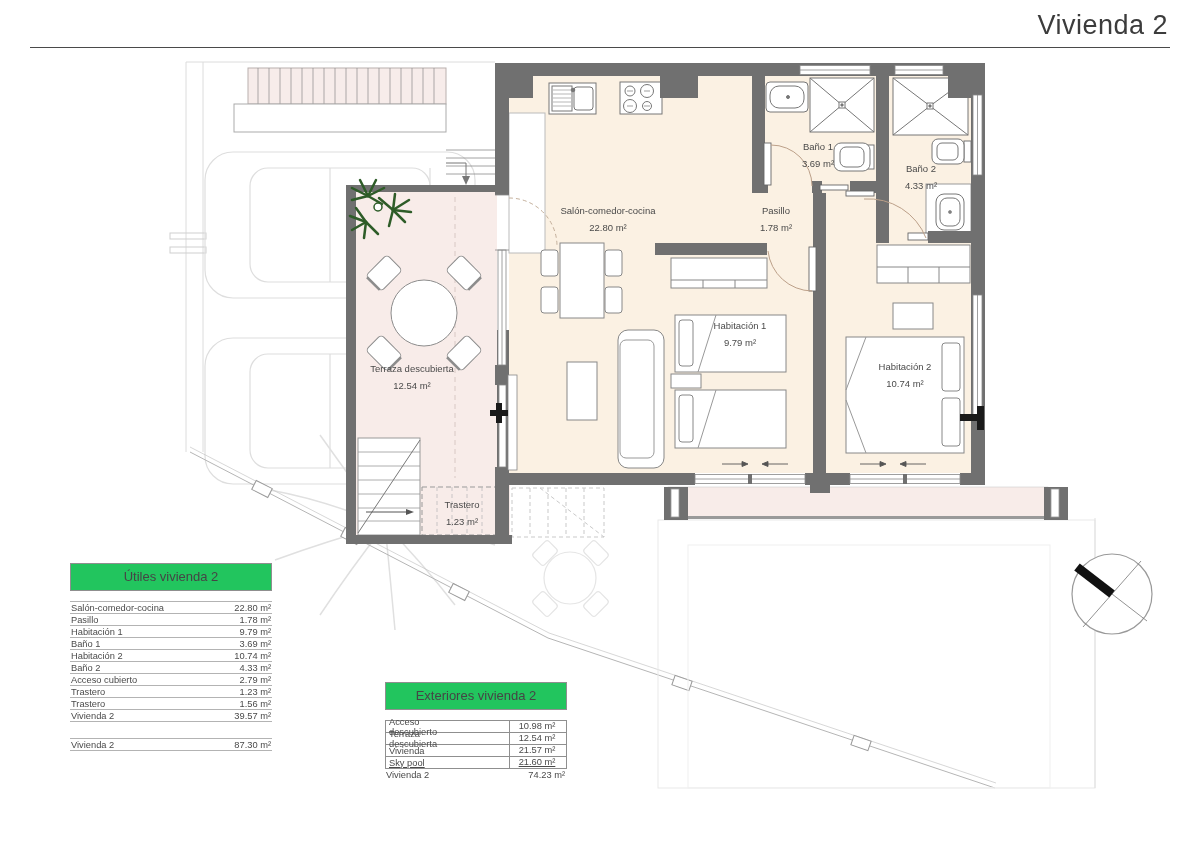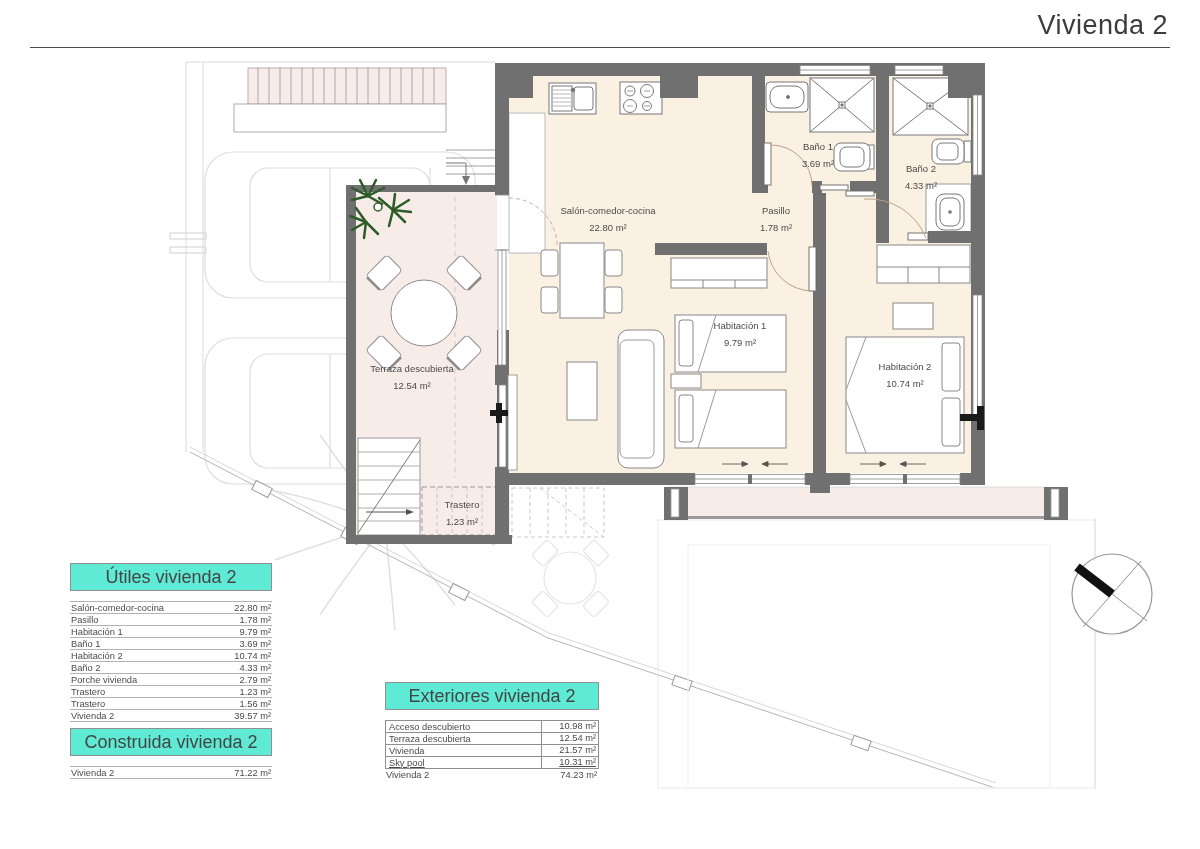--- a/index.html
+++ b/index.html
@@ -6,32 +6,32 @@
   #page{position:relative;width:1200px;height:849px;background:#fff;overflow:hidden;
         font-family:"Liberation Sans",sans-serif;color:#4a4a4a;}
   #plan-svg{position:absolute;left:0;top:0;}
   .page-title{position:absolute;top:10px;right:32px;font-size:27px;color:#3c3c3c;letter-spacing:.5px;}
   .title-rule{position:absolute;left:30px;top:47px;width:1140px;height:1px;background:#4a4a4a;}
   .room-label{position:absolute;transform:translateX(-50%);text-align:center;white-space:nowrap;
               font-size:9.5px;color:#4a4a4a;line-height:11px;}
   .room-label .area{margin-top:6px;}
   .panel{position:absolute;}
   .panel-title-box{border:1px solid #8f8f8f;height:26px;line-height:26px;text-align:center;
-                   font-size:18px;color:#454545;background:#5eead4;}
+                   font-size:13px;color:#454545;background:#22c55e;}
   .rows{margin-top:10px;font-size:9.3px;color:#4a4a4a;}
   .trow{display:flex;justify-content:space-between;align-items:center;height:11px;
         border-bottom:1px solid #b3b3b3;}
   .rows-lines .trow:first-child{border-top:1px solid #b3b3b3;}
   .tlabel{padding-left:1px;}
   .tvalue{padding-right:1px;}
   .rows-grid{border:1px solid #8f8f8f;}
   .rows-grid .trow{height:11px;border-bottom:1px solid #8f8f8f;gap:43px;}
   .rows-grid .trow:last-child{border-bottom:none;text-decoration:underline;}
   .rows-grid .tlabel{flex:1;padding-left:3px;}
-  .rows-grid .tvalue{width:54px;border-left:1px solid #8f8f8f;text-align:right;padding-right:2px;height:11px;line-height:11px;}
+  .rows-grid .tvalue{width:54px;border-left:1px solid #8f8f8f;text-align:center;padding-right:2px;height:11px;line-height:11px;}
   .total-row{display:flex;justify-content:space-between;font-size:9.3px;height:12px;align-items:center;}
   .total-row .tvalue{padding-right:2px;}
 </style>
 </head>
 <body>
 
 <div id="page">
 
 <svg id="plan-svg" width="1200" height="849" viewBox="0 0 1200 849">
 
@@ -508,66 +508,65 @@
     </div>
         <div class="trow">
       <span class="tlabel">Habitación 2</span>
           <span class="tvalue">10.74 m²</span>
     </div>
         <div class="trow">
       <span class="tlabel">Baño 2</span>
           <span class="tvalue">4.33 m²</span>
     </div>
         <div class="trow">
-      <span class="tlabel">Porche vivienda</span>
+      <span class="tlabel">Acceso cubierto</span>
           <span class="tvalue">2.79 m²</span>
     </div>
         <div class="trow">
       <span class="tlabel">Trastero</span>
           <span class="tvalue">1.23 m²</span>
     </div>
         <div class="trow">
       <span class="tlabel">Trastero</span>
           <span class="tvalue">1.56 m²</span>
     </div>
         <div class="trow">
       <span class="tlabel">Vivienda 2</span>
           <span class="tvalue">39.57 m²</span>
     </div>
       </div>
 </div>
 
 <div class="panel" style="left:70px;top:728px;width:202px">
-  <div class="panel-title-box">Construida vivienda 2</div>
   <div class="rows rows-lines">
         <div class="trow">
       <span class="tlabel">Vivienda 2</span>
-          <span class="tvalue">71.22 m²</span>
+          <span class="tvalue">87.30 m²</span>
     </div>
       </div>
 </div>
 
-<div class="panel" style="left:385px;top:682px;width:214px">
+<div class="panel" style="left:385px;top:682px;width:182px">
   <div class="panel-title-box">Exteriores vivienda 2</div>
   <div class="rows rows-grid">
         <div class="trow">
       <span class="tlabel">Acceso descubierto</span>
           <span class="tvalue">10.98 m²</span>
     </div>
         <div class="trow">
       <span class="tlabel">Terraza descubierta</span>
           <span class="tvalue">12.54 m²</span>
     </div>
         <div class="trow">
       <span class="tlabel">Vivienda</span>
           <span class="tvalue">21.57 m²</span>
     </div>
         <div class="trow">
       <span class="tlabel">Sky pool</span>
-          <span class="tvalue">10.31 m²</span>
+          <span class="tvalue">21.60 m²</span>
     </div>
       </div>
   <div class="total-row">
     <span class="tlabel">Vivienda 2</span>
     <span class="tvalue">74.23 m²</span>
   </div>
 </div>
 
 </div>
 

